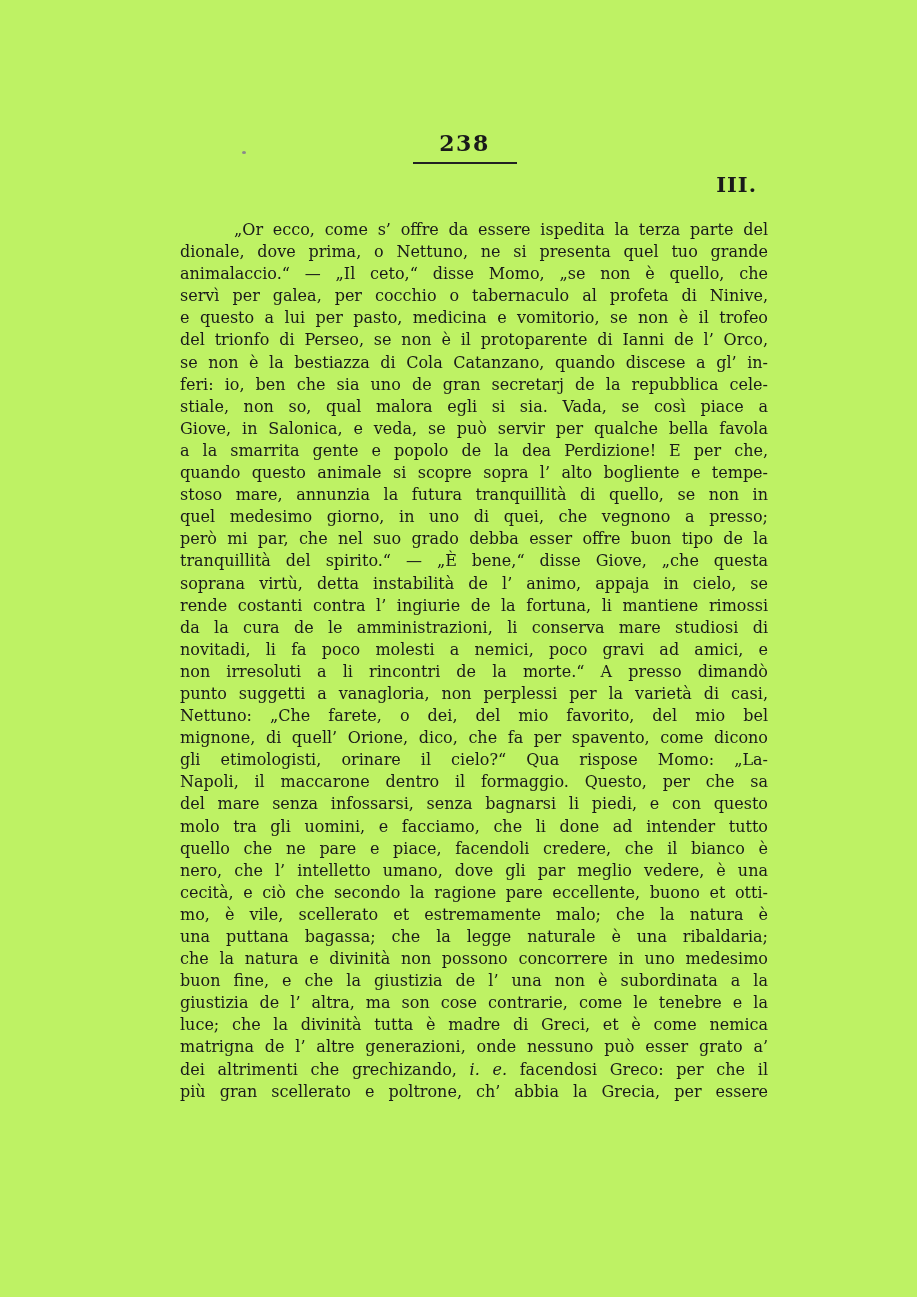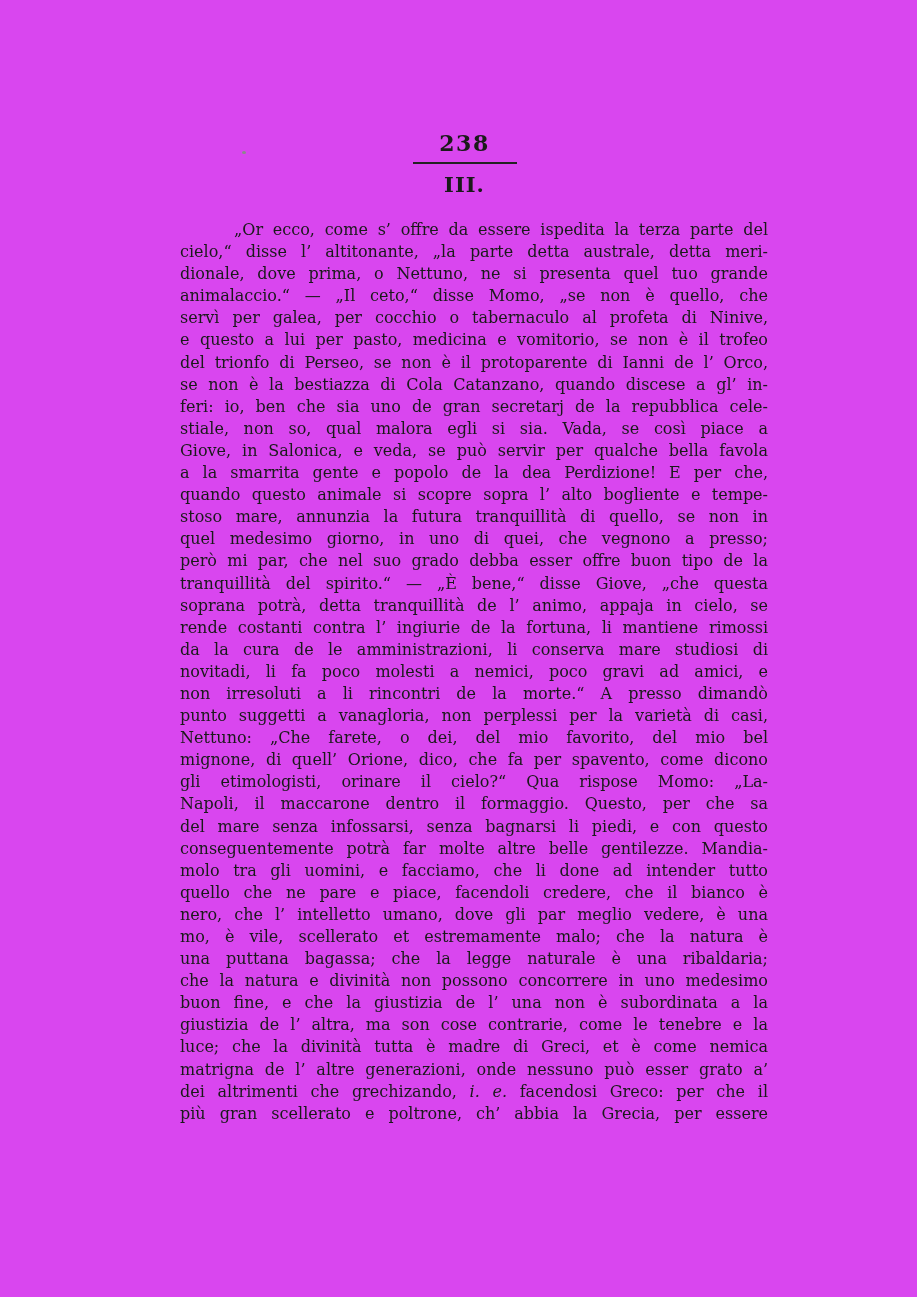--- a/index.html
+++ b/index.html
@@ -4,21 +4,21 @@
 <style>
   html, body {
     margin: 0;
     padding: 0;
     background: #ffffff;
   }
   .page {
     position: relative;
     width: 917px;
     height: 1297px;
-    background: #d946ef;
+    background: #bef264;
     font-family: "DejaVu Serif", serif;
     color: #1a1a1a;
     overflow: hidden;
   }
   .header {
     position: absolute;
     top: 130px;
     left: 172px;
     width: 585px;
     text-align: center;
@@ -34,20 +34,21 @@
     height: 2px;
     background: #222222;
     margin: 6px auto 0 auto;
   }
   .section-heading {
     margin-top: 9px;
     font-size: 21px;
     font-weight: bold;
     letter-spacing: 1px;
     line-height: 24px;
+    text-align: right;
   }
   .ink-speck {
     position: absolute;
     left: 242px;
     top: 151px;
     width: 4px;
     height: 3px;
     background: #8a8a8a;
     border-radius: 50%;
   }
@@ -77,51 +78,50 @@
 
 <div class="page">
   <div class="ink-speck"></div>
   <div class="header">
     <div class="page-number">238</div>
     <div class="header-rule"></div>
     <div class="section-heading">III.</div>
   </div>
   <div class="body-text">
       <div class="line">„Or ecco, come s’ offre da essere ispedita la terza parte del</div>
-      <div class="line">cielo,“ disse l’ altitonante, „la parte detta australe, detta meri-</div>
       <div class="line">dionale, dove prima, o Nettuno, ne si presenta quel tuo grande</div>
       <div class="line">animalaccio.“ — „Il ceto,“ disse Momo, „se non è quello, che</div>
       <div class="line">servì per galea, per cocchio o tabernaculo al profeta di Ninive,</div>
       <div class="line">e questo a lui per pasto, medicina e vomitorio, se non è il trofeo</div>
       <div class="line">del trionfo di Perseo, se non è il protoparente di Ianni de l’ Orco,</div>
       <div class="line">se non è la bestiazza di Cola Catanzano, quando discese a gl’ in-</div>
       <div class="line">feri: io, ben che sia uno de gran secretarj de la repubblica cele-</div>
       <div class="line">stiale, non so, qual malora egli si sia.  Vada, se così piace a</div>
       <div class="line">Giove, in Salonica, e veda, se può servir per qualche bella favola</div>
       <div class="line">a la smarrita gente e popolo de la dea Perdizione!  E per che,</div>
       <div class="line">quando questo animale si scopre sopra l’ alto bogliente e tempe-</div>
       <div class="line">stoso mare, annunzia la futura tranquillità di quello, se non in</div>
       <div class="line">quel medesimo giorno, in uno di quei, che vegnono a presso;</div>
       <div class="line">però mi par, che nel suo grado debba esser offre buon tipo de la</div>
       <div class="line">tranquillità del spirito.“ — „È bene,“ disse Giove, „che questa</div>
-      <div class="line">soprana potrà, detta tranquillità de l’ animo, appaja in cielo, se</div>
+      <div class="line">soprana virtù, detta instabilità de l’ animo, appaja in cielo, se</div>
       <div class="line">rende costanti contra l’ ingiurie de la fortuna, li mantiene rimossi</div>
       <div class="line">da la cura de le amministrazioni, li conserva mare studiosi di</div>
       <div class="line">novitadi, li fa poco molesti a nemici, poco gravi ad amici, e</div>
       <div class="line">non irresoluti a li rincontri de la morte.“  A presso dimandò</div>
       <div class="line">punto suggetti a vanagloria, non perplessi per la varietà di casi,</div>
       <div class="line">Nettuno: „Che farete, o dei, del mio favorito, del mio bel</div>
       <div class="line">mignone, di quell’ Orione, dico, che fa per spavento, come dicono</div>
       <div class="line">gli etimologisti, orinare il cielo?“  Qua rispose Momo: „La-</div>
       <div class="line">Napoli, il maccarone dentro il formaggio.  Questo, per che sa</div>
       <div class="line">del mare senza infossarsi, senza bagnarsi li piedi, e con questo</div>
-      <div class="line">conseguentemente potrà far molte altre belle gentilezze.  Mandia-</div>
       <div class="line">molo tra gli uomini, e facciamo, che li done ad intender tutto</div>
       <div class="line">quello che ne pare e piace, facendoli credere, che il bianco è</div>
       <div class="line">nero, che l’ intelletto umano, dove gli par meglio vedere, è una</div>
+      <div class="line">cecità, e ciò che secondo la ragione pare eccellente, buono et otti-</div>
       <div class="line">mo, è vile, scellerato et estremamente malo; che la natura è</div>
       <div class="line">una puttana bagassa; che la legge naturale è una ribaldaria;</div>
       <div class="line">che la natura e divinità non possono concorrere in uno medesimo</div>
       <div class="line">buon fine, e che la giustizia de l’ una non è subordinata a la</div>
       <div class="line">giustizia de l’ altra, ma son cose contrarie, come le tenebre e la</div>
       <div class="line">luce; che la divinità tutta è madre di Greci, et è come nemica</div>
       <div class="line">matrigna de l’ altre generazioni, onde nessuno può esser grato a’</div>
       <div class="line">dei altrimenti che grechizando, <em>i. e.</em> facendosi Greco: per che il</div>
       <div class="line">più gran scellerato e poltrone, ch’ abbia la Grecia, per essere</div>
     </div>

